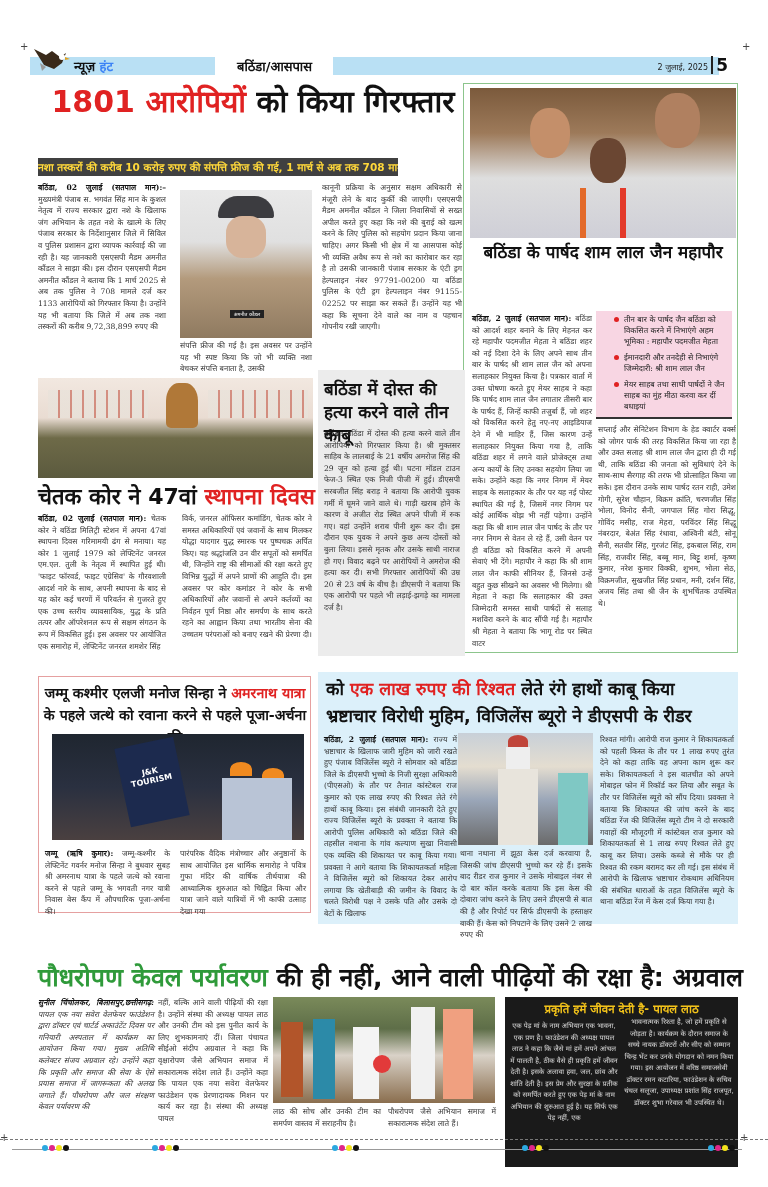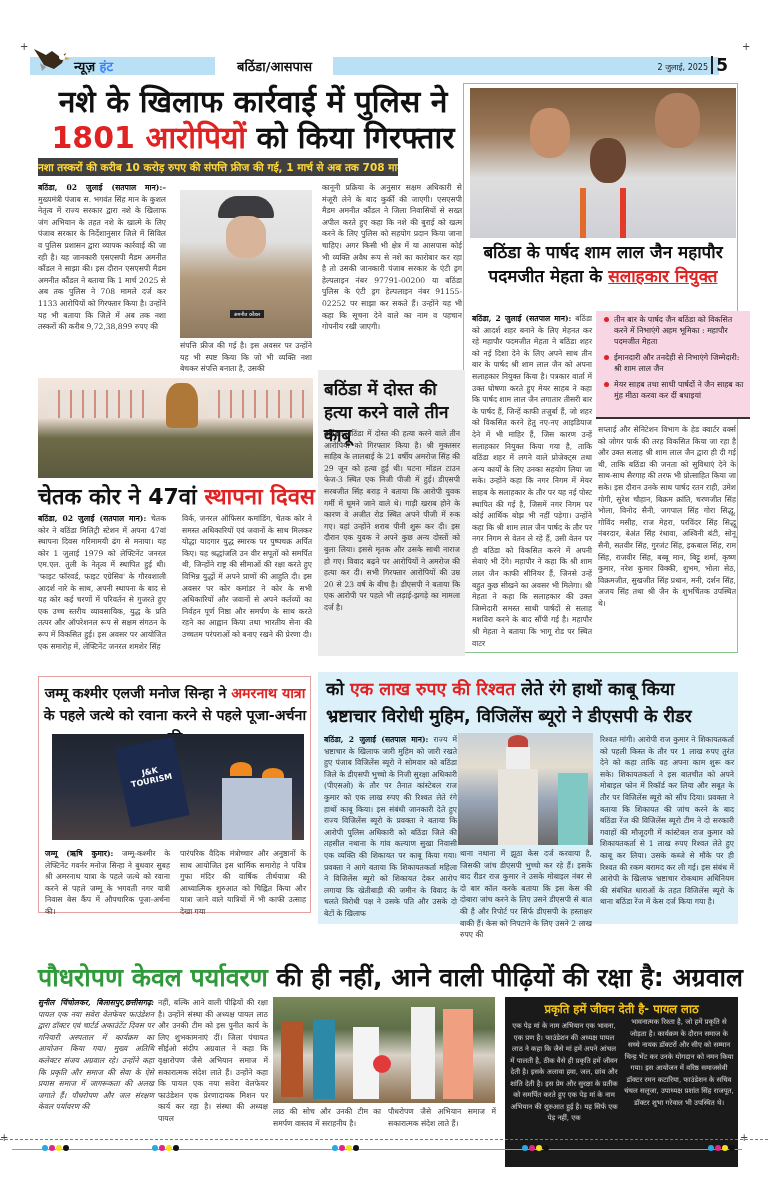--- a/index.html
+++ b/index.html
@@ -17,21 +17,21 @@
 
   .headline1 { position: absolute; left: 38px; top: 84px; width: 430px; text-align: center; font-size: 30px; font-weight: bold; line-height: 36px; color: #111; }
   .red { color: #e02222; }
   .subbar { position: absolute; left: 38px; top: 158px; width: 360px; height: 18px; background: #404040; color: #ffd83a; font-size: 10.5px; font-weight: bold; text-align: left; line-height: 18px; white-space: nowrap; overflow: hidden; }
   .col { position: absolute; font-size: 7.6px; line-height: 11.6px; text-align: justify; color: #333; font-family: "DejaVu Serif", serif; }
   .col b { font-weight: bold; color: #111; }
   .photo { position: absolute; overflow: hidden; }
 
   .right-box { position: absolute; left: 463px; top: 83px; width: 275px; height: 570px; border: 1px solid #8cc58c; }
   .headline2 { position: absolute; left: 470px; top: 240px; width: 266px; text-align: center; font-size: 17px; font-weight: bold; line-height: 24px; color: #111; }
-  .pinkbox { position: absolute; left: 596px; top: 311px; width: 154px; height: 108px; background: #f8d6e3; border-bottom: 2px solid #333; padding: 3px 4px 2px 6px; }
+  .pinkbox { position: absolute; left: 596px; top: 311px; width: 136px; height: 108px; background: #f8d6e3; border-bottom: 2px solid #333; padding: 3px 4px 2px 16px; }
   .pinkbox .bullet { position: relative; font-size: 7.8px; line-height: 11px; color: #222; padding-left: 12px; margin-bottom: 5px; font-family: "DejaVu Serif", serif; }
   .pinkbox .bullet::before { content: ""; position: absolute; left: 2px; top: 3px; width: 5px; height: 5px; border-radius: 50%; background: #e02222; }
 
   .graybox { position: absolute; left: 318px; top: 370px; width: 147px; height: 286px; background: #ececec; }
   .headline3 { position: absolute; left: 324px; top: 378px; width: 138px; font-size: 17px; font-weight: bold; line-height: 23px; color: #111; }
   .headline4 { position: absolute; left: 38px; top: 483px; width: 280px; font-size: 22px; font-weight: bold; line-height: 28px; color: #111; white-space: nowrap; }
 
   .pinkframe { position: absolute; left: 38px; top: 676px; width: 273px; height: 237px; border: 1px solid #e5a0a0; }
   .headline5 { position: absolute; left: 40px; top: 682px; width: 270px; text-align: center; font-size: 14.2px; font-weight: bold; line-height: 22px; color: #111; }
   .bluebox { position: absolute; left: 318px; top: 672px; width: 420px; height: 252px; background: #dcf0fa; }
@@ -66,21 +66,20 @@
   </svg>
   <div class="logo-text">
     <span>न्यूज़ </span><span class="red">हंट</span>
   </div>
   <div class="section-title">बठिंडा/आसपास</div>
   <div class="date">2 जुलाई, 2025</div>
   <div class="pagenum">5</div>
 </div>
 
 <div class="headline1">
-  <div>नशे के खिलाफ कार्रवाई में पुलिस ने</div>
   <div><span class="red">1801 आरोपियों</span><span> को किया गिरफ्तार</span></div>
 </div>
 <div class="subbar">नशा तस्करों की करीब 10 करोड़ रुपए की संपत्ति फ्रीज की गई, 1 मार्च से अब तक 708 मामले दर्ज</div>
 
 <div class="col" style="left:38px;top:182px;width:128px;height:160px;">
   <b>बठिंडा, 02 जुलाई (सतपाल मान):–</b> <span>मुख्यमंत्री पंजाब स. भगवंत सिंह मान के कुशल नेतृत्व में राज्य सरकार द्वारा नशे के खिलाफ जंग अभियान के तहत नशे के खात्मे के लिए पंजाब सरकार के निर्देशानुसार जिले में सिविल व पुलिस प्रशासन द्वारा व्यापक कार्रवाई की जा रही है। यह जानकारी एसएसपी मैडम अमनीत कौंडल ने साझा की। इस दौरान एसएसपी मैडम अमनीत कौंडल ने बताया कि 1 मार्च 2025 से अब तक पुलिस ने 708 मामले दर्ज कर 1133 आरोपियों को गिरफ्तार किया है। उन्होंने यह भी बताया कि जिले में अब तक नशा तस्करों की करीब 9,72,38,899 रुपए की</span>
 </div>
 <div class="photo" style="left:180px;top:190px;width:132px;height:148px;background:linear-gradient(180deg,#e9e9e9 0%,#e0e0e0 35%,#b39a7c 60%,#8f7a60 100%);">
   <div style="position:absolute;left:38px;top:6px;width:56px;height:22px;background:#3c3c40;border-radius:30px 30px 4px 4px;"></div>
   <div style="position:absolute;left:46px;top:26px;width:40px;height:42px;background:#d7b49a;border-radius:40%;"></div>
@@ -92,21 +91,20 @@
 <div class="right-box"></div>
 <div class="photo" style="left:470px;top:88px;width:266px;height:150px;background:linear-gradient(180deg,#7b5a3c 0%,#9d7a5a 30%,#dedede 60%,#cfcfd7 100%);">
   <div style="position:absolute;left:60px;top:20px;width:40px;height:50px;background:#c48f6a;border-radius:45%;"></div>
   <div style="position:absolute;left:120px;top:50px;width:36px;height:45px;background:#6a4632;border-radius:45%;"></div>
   <div style="position:absolute;left:185px;top:5px;width:45px;height:55px;background:#b08060;border-radius:45%;"></div>
   <div style="position:absolute;left:110px;top:100px;width:6px;height:50px;background:#e36a2a;"></div>
   <div style="position:absolute;left:150px;top:100px;width:6px;height:50px;background:#e33a2a;"></div>
 </div>
 <div class="headline2">
   <div>बठिंडा के पार्षद शाम लाल जैन महापौर</div>
-  <div><span>पदमजीत मेहता के </span><span class="red" style="text-decoration:underline;">सलाहकार नियुक्त</span></div>
 </div>
 <div class="col" style="left:472px;top:313px;width:120px;height:336px;">
   <b>बठिंडा, 2 जुलाई (सतपाल मान):</b> <span>बठिंडा को आदर्श शहर बनाने के लिए मेहनत कर रहे महापौर पदमजीत मेहता ने बठिंडा शहर को नई दिशा देने के लिए अपने साथ तीन बार के पार्षद श्री शाम लाल जैन को अपना सलाहकार नियुक्त किया है। पत्रकार वार्ता में उक्त घोषणा करते हुए मेयर साहब ने कहा कि पार्षद शाम लाल जैन लगातार तीसरी बार के पार्षद हैं, जिन्हें काफी तजुर्बा हैं, जो शहर को विकसित करने हेतु नए-नए आइडियाज देने में भी माहिर हैं, जिस कारण उन्हें सलाहकार नियुक्त किया गया है, ताकि बठिंडा शहर में लगने वाले प्रोजेक्ट्स तथा अन्य कार्यों के लिए उनका सहयोग लिया जा सके। उन्होंने कहा कि नगर निगम में मेयर साहब के सलाहकार के तौर पर यह नई पोस्ट स्थापित की गई है, जिसमें नगर निगम पर कोई आर्थिक बोझ भी नहीं पड़ेगा। उन्होंने कहा कि श्री शाम लाल जैन पार्षद के तौर पर नगर निगम से वेतन ले रहे हैं, उसी वेतन पर ही बठिंडा को विकसित करने में अपनी सेवाएं भी देंगे। महापौर ने कहा कि श्री शाम लाल जैन काफी सीनियर हैं, जिनसे उन्हें बहुत कुछ सीखने का अवसर भी मिलेगा। श्री मेहता ने कहा कि सलाहकार की उक्त जिम्मेदारी समस्त साथी पार्षदों से सलाह मशविरा करने के बाद सौंपी गई है। महापौर श्री मेहता ने बताया कि भागू रोड पर स्थित वाटर</span>
 </div>
 <div class="pinkbox">
   <div class="bullet">तीन बार के पार्षद जैन बठिंडा को विकसित करने में निभाएंगे अहम भूमिका : महापौर पदमजीत मेहता</div>
   <div class="bullet">ईमानदारी और तनदेही से निभाएंगे जिम्मेदारी: श्री शाम लाल जैन</div>
   <div class="bullet">मेयर साहब तथा साथी पार्षदों ने जैन साहब का मुंह मीठा करवा कर दीं बधाइयां</div>
 </div>
 <div class="col" style="left:598px;top:424px;width:138px;height:225px;">सप्लाई और सेनिटेशन विभाग के हेड क्वार्टर वर्क्स को जोगर पार्क की तरह विकसित किया जा रहा है और उक्त सलाह श्री शाम लाल जैन द्वारा ही दी गई थी, ताकि बठिंडा की जनता को सुविधाएं देने के साथ-साथ सैरगाह की तरफ भी प्रोत्साहित किया जा सके। इस दौरान उनके साथ पार्षद रतन राही, उमेश गोगी, सुरेश चौहान, बिक्रम क्रांति, चरणजीत सिंह भोला, विनोद सैनी, जगपाल सिंह गोरा सिद्धू, गोविंद मसीह, राज मेहरा, परविंदर सिंह सिद्धू नंबरदार, बेअंत सिंह रंधावा, अश्विनी बंटी, सोनू सैनी, सतवीर सिंह, गुरजंट सिंह, इकबाल सिंह, राम सिंह, राजवीर सिंह, बब्बू मान, बिट्टू शर्मा, कृष्ण कुमार, नरेश कुमार विक्की, शुभम, भोला सेठ, विक्रमजीत, सुखजीत सिंह प्रधान, मनी, दर्शन सिंह, अजय सिंह तथा श्री जैन के शुभचिंतक उपस्थित थे।</div>

